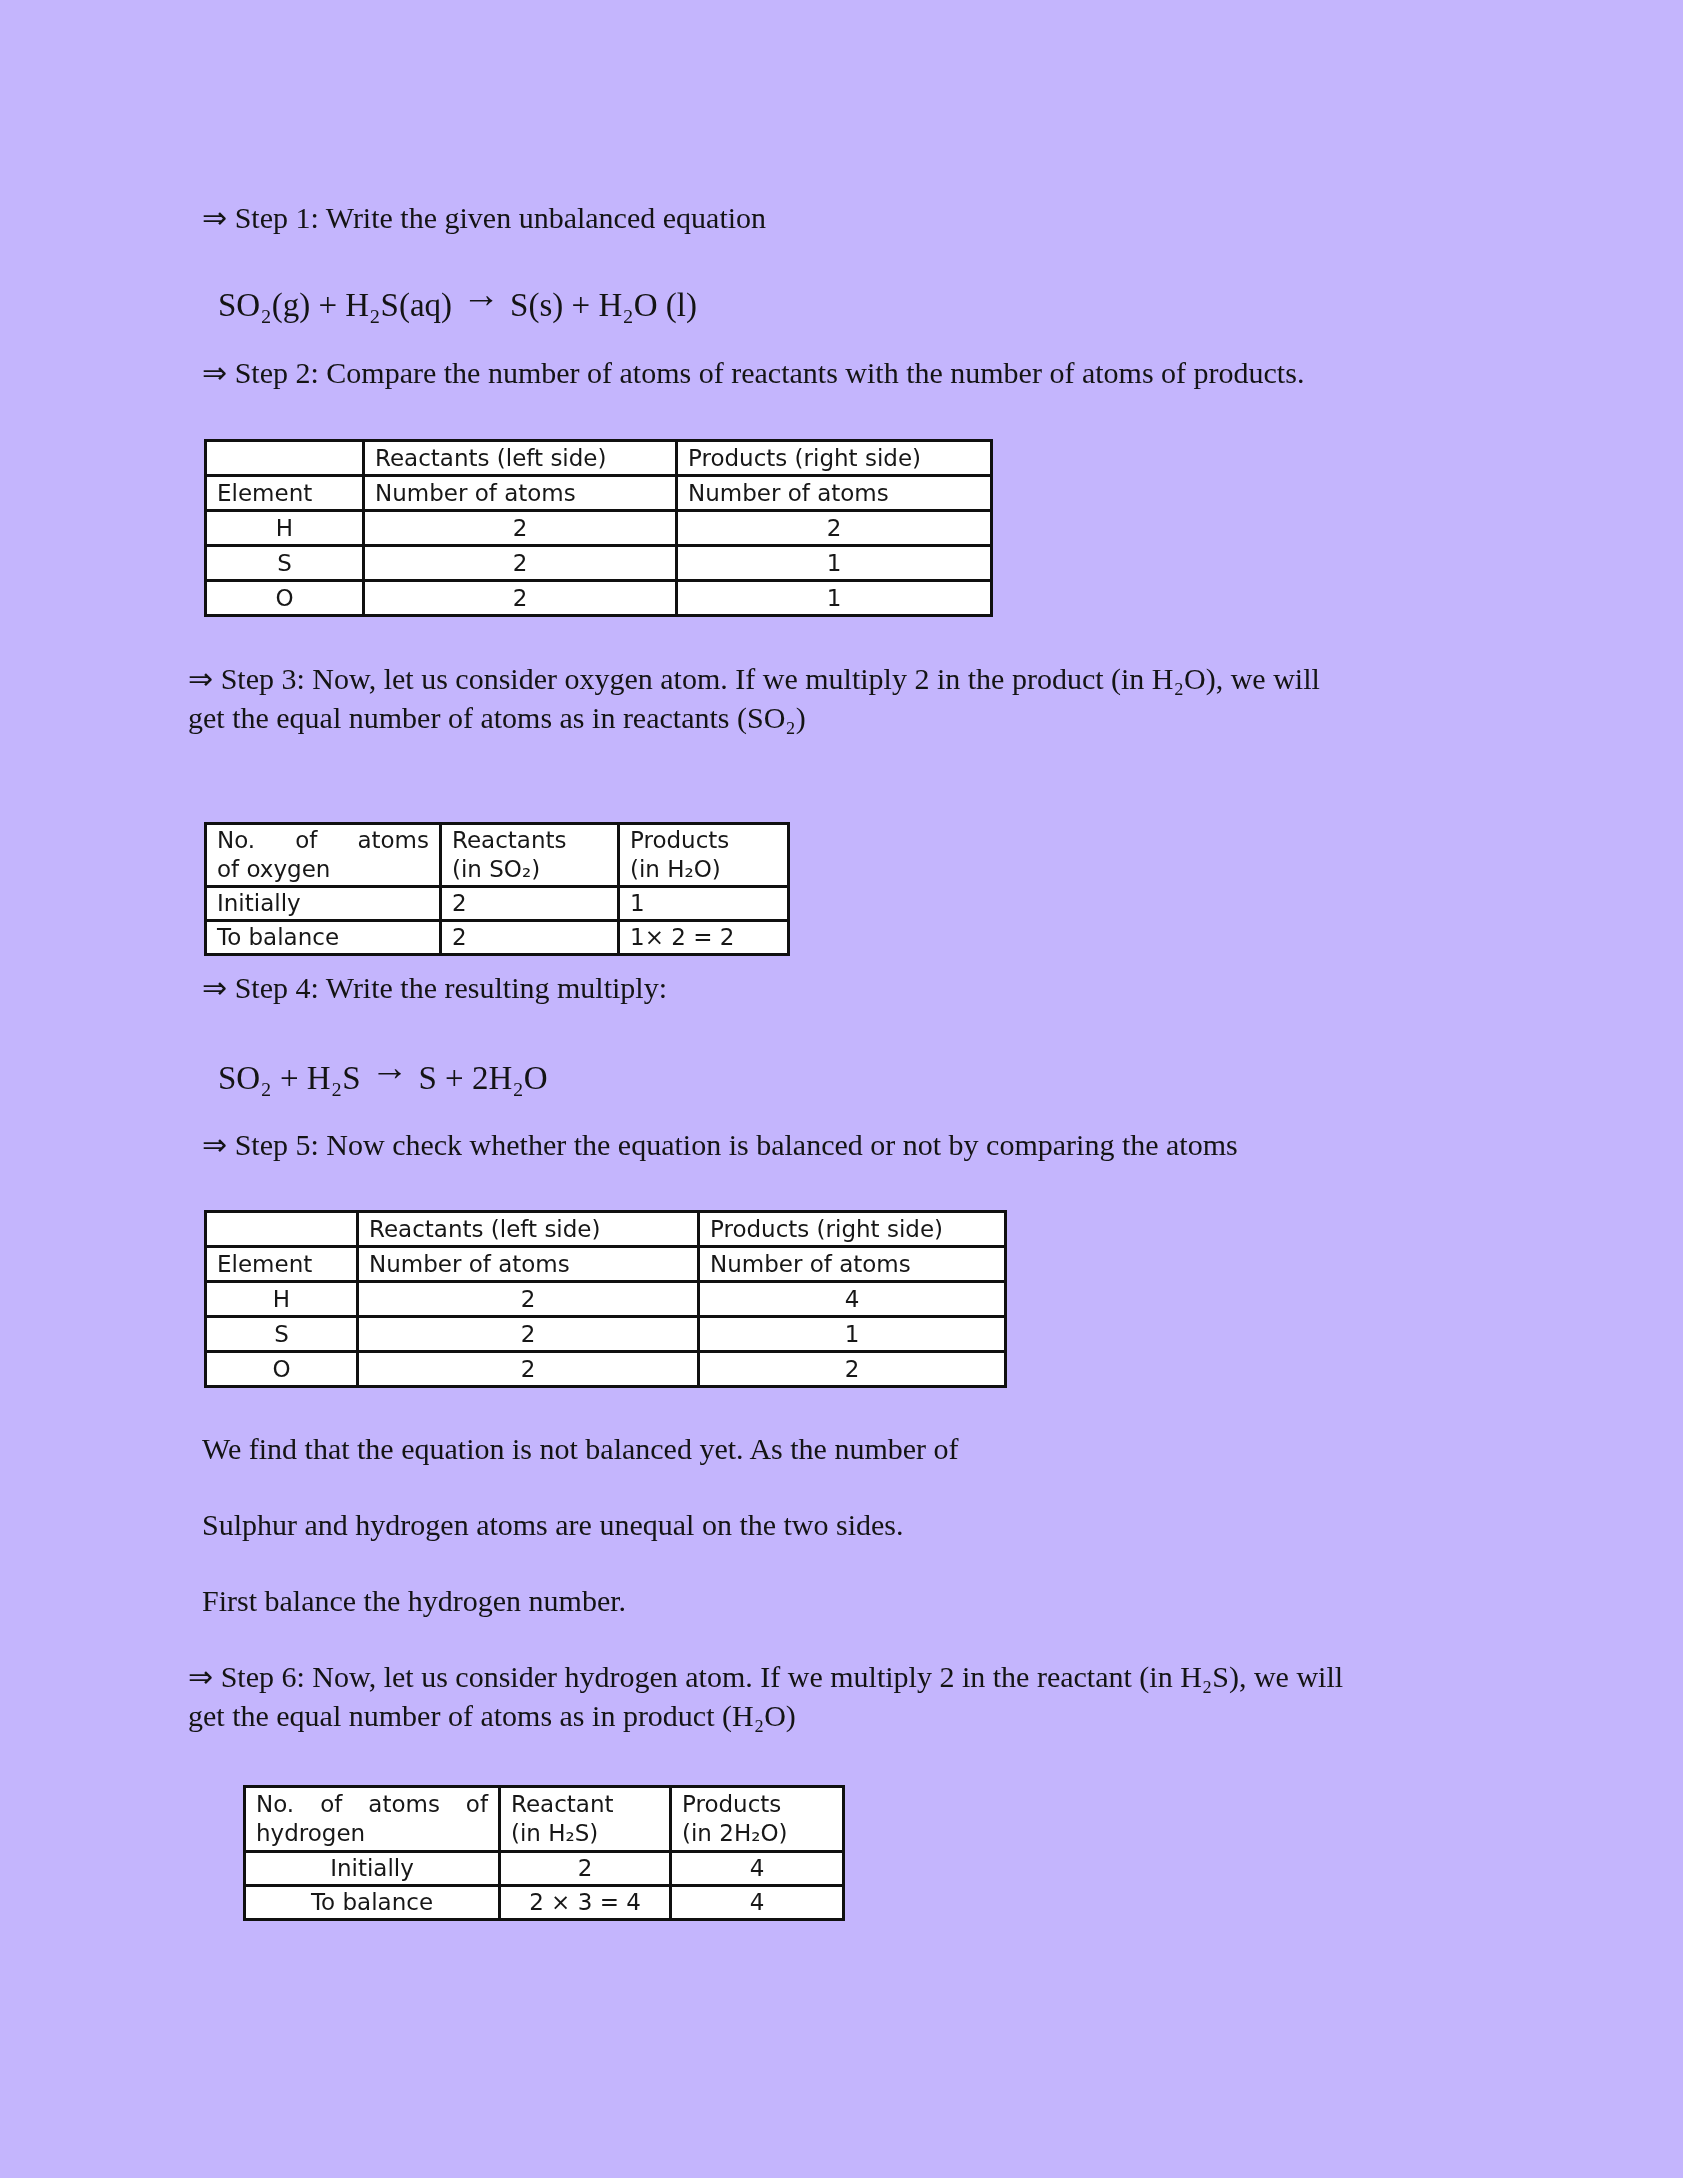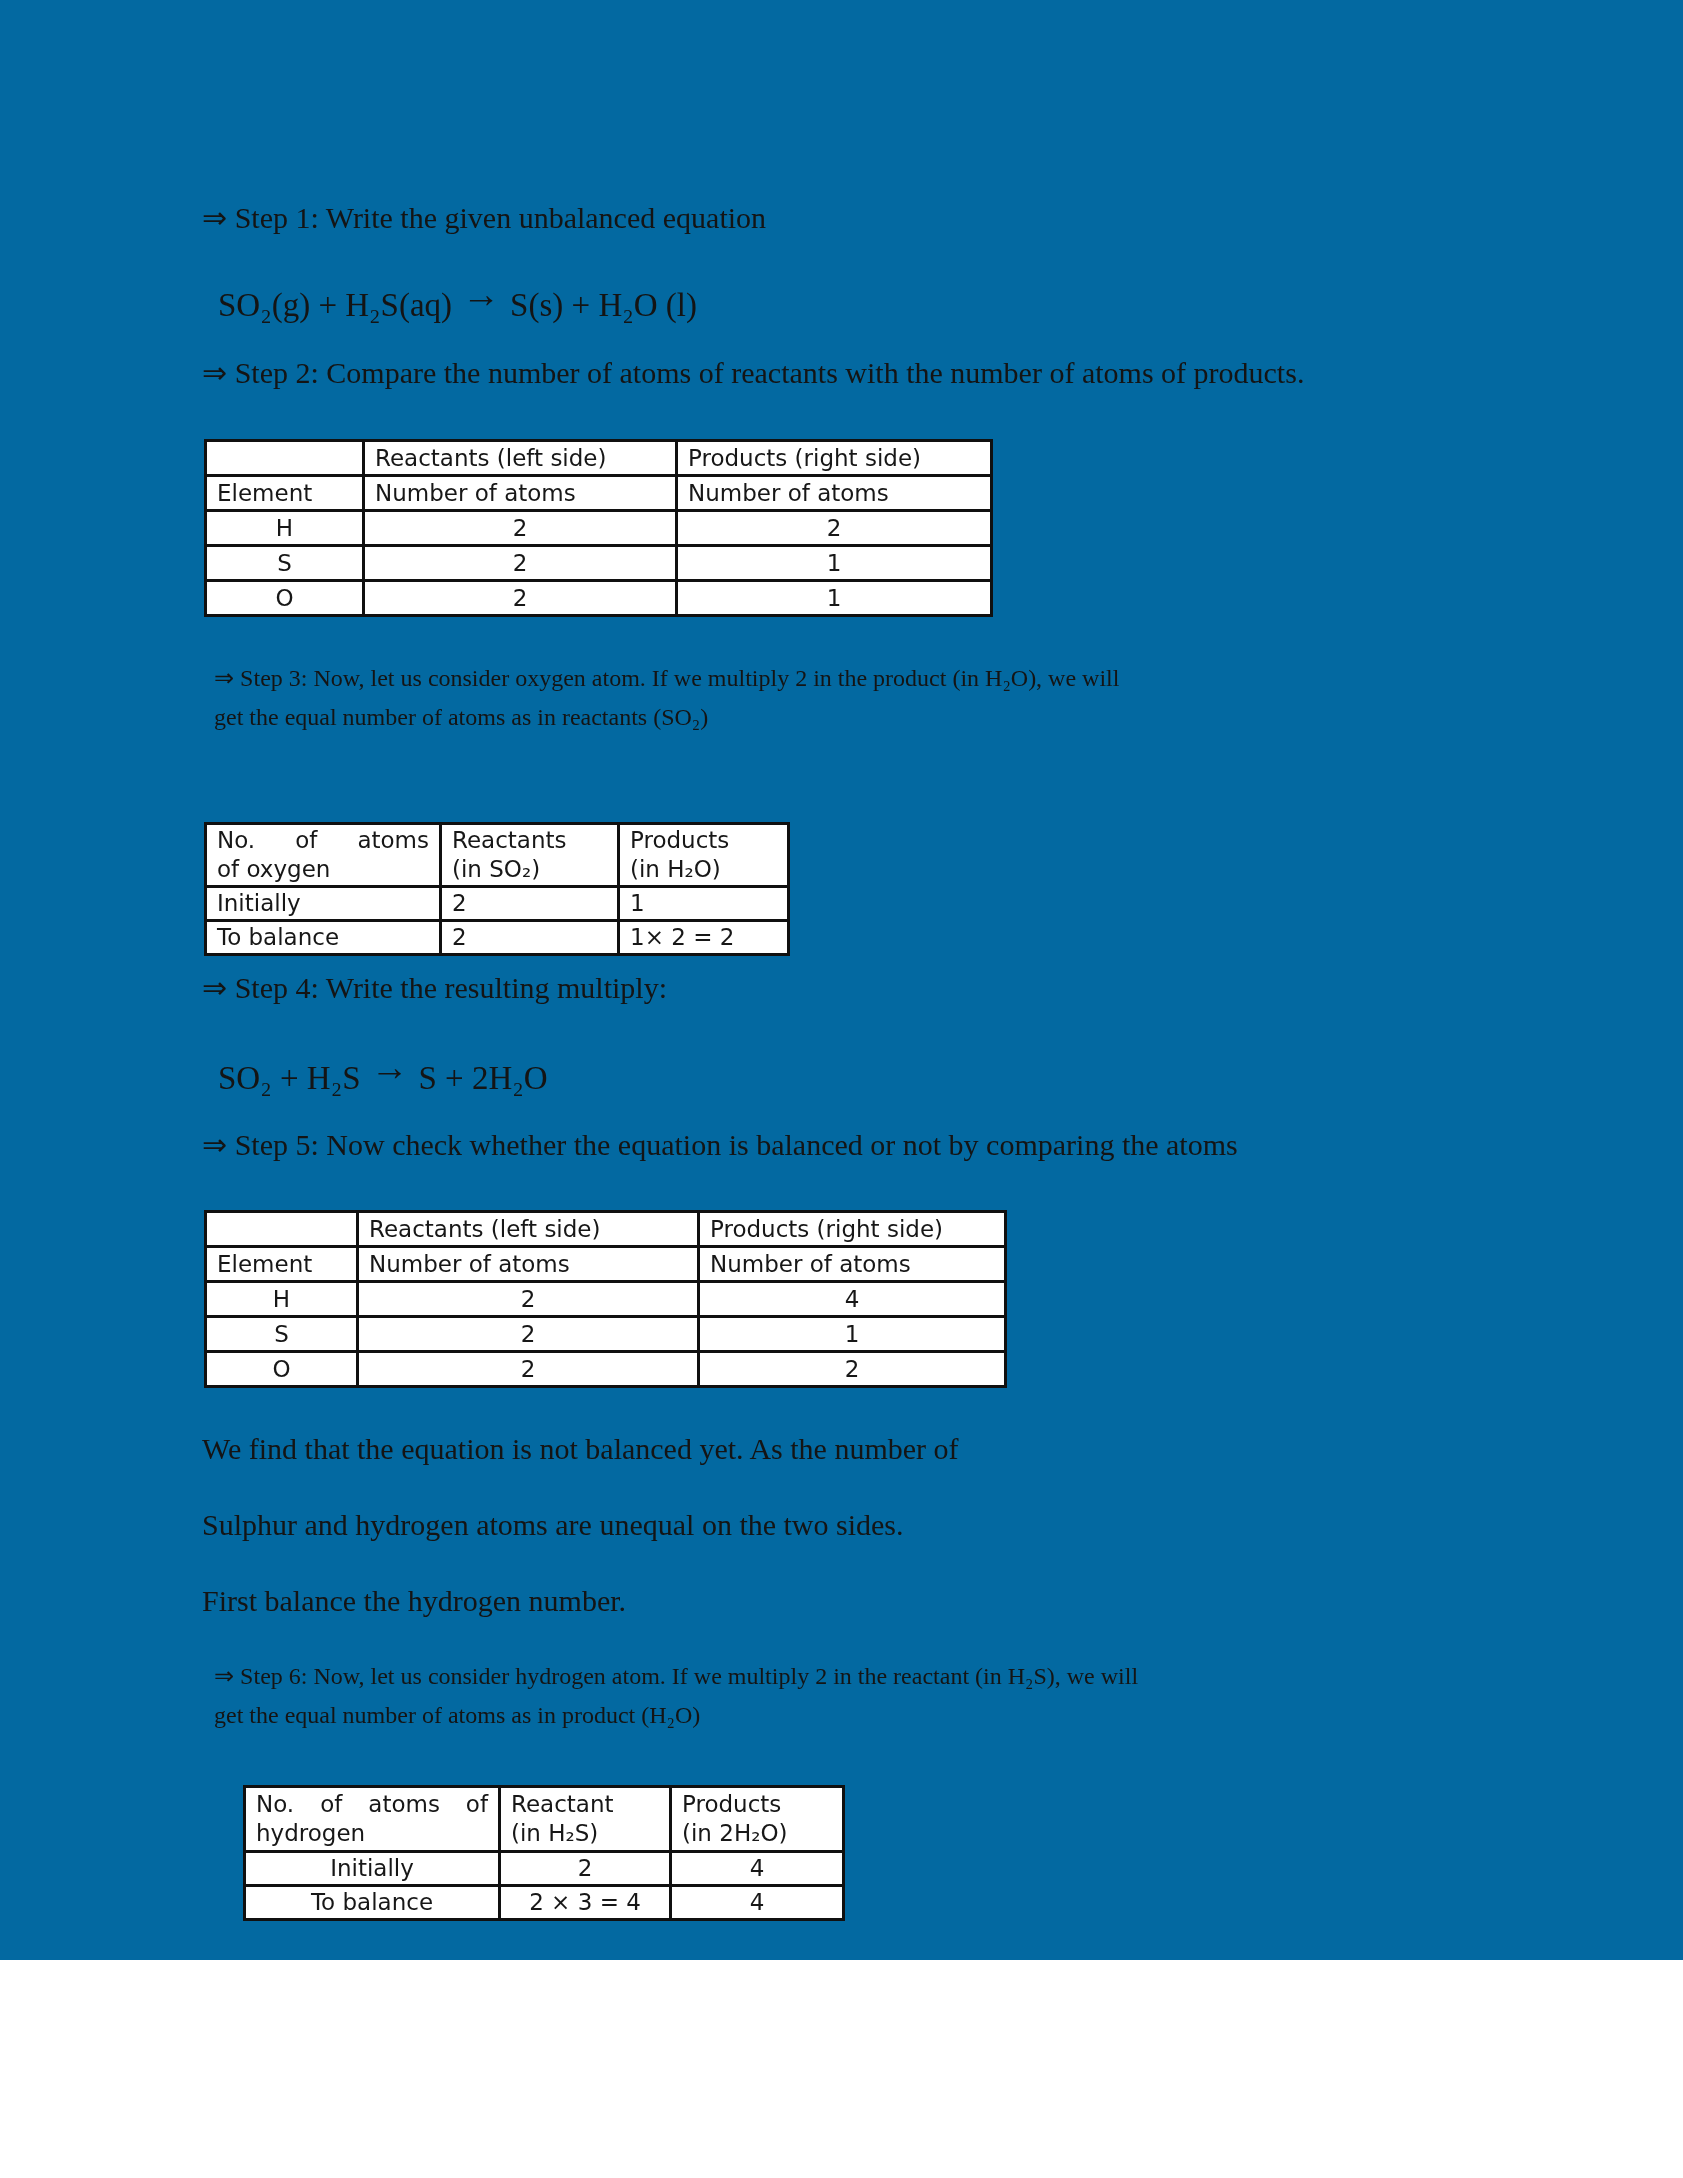--- a/index.html
+++ b/index.html
@@ -1,38 +1,38 @@
 <!DOCTYPE html>
 <html><head>
 <meta charset="utf-8">
 <title>Balancing Chemical Equation - Steps</title>
 <style>
   html, body { margin: 0; padding: 0; background: #ffffff; }
   .page {
     position: relative;
     width: 1683px;
-    height: 1960px;
-    background: #0369a1;
+    height: 2178px;
+    background: #c4b5fd;
     overflow: hidden;
     font-family: "Liberation Serif", serif;
     color: #141414;
   }
   
   .line {
     position: absolute;
     left: 202px;
     white-space: nowrap;
     font-size: 30px;
     line-height: 40px;
   }
   
   .para {
     position: absolute;
-    left: 214px;
-    font-size: 24px;
+    left: 188px;
+    font-size: 30px;
     line-height: 39px;
   }
   .para div { white-space: nowrap; }
   
   .eq {
     position: absolute;
     left: 218px;
     white-space: nowrap;
     font-size: 33px;
     line-height: 60px;

